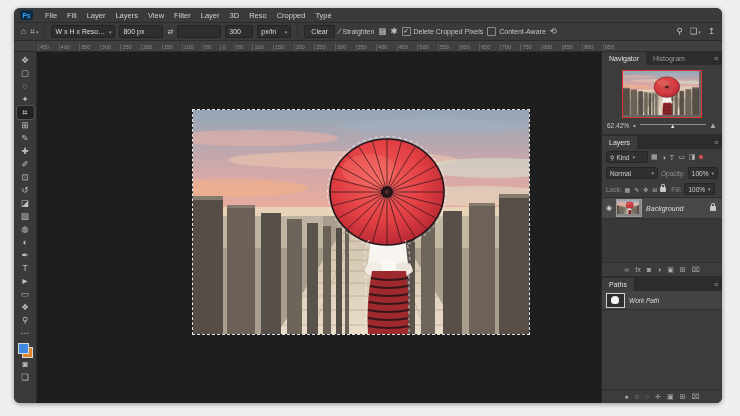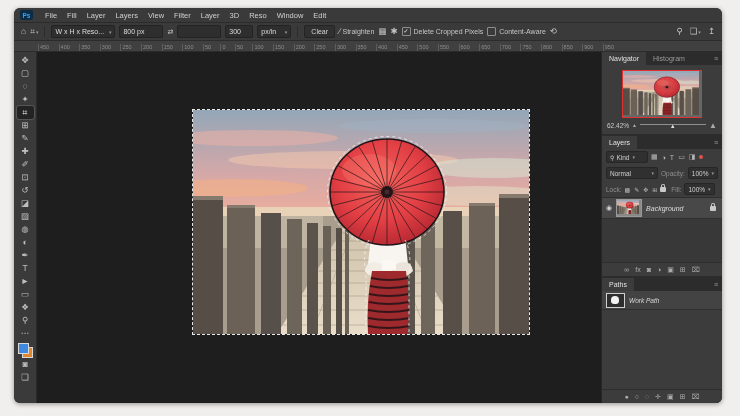--- a/index.html
+++ b/index.html
@@ -222,22 +222,22 @@
 
     <span class="menu-item">File</span>
         <span class="menu-item">Fill</span>
         <span class="menu-item">Layer</span>
         <span class="menu-item">Layers</span>
         <span class="menu-item">View</span>
         <span class="menu-item">Filter</span>
         <span class="menu-item">Layer</span>
         <span class="menu-item">3D</span>
         <span class="menu-item">Reso</span>
-        <span class="menu-item">Window</span>
-        <span class="menu-item">Edit</span>
+        <span class="menu-item">Cropped</span>
+        <span class="menu-item">Type</span>
       </div>
   </div>
 
   <div class="optionsbar">
     <span class="opt-icon">⌂</span>
     <span style="display:flex;align-items:center;">
       <span class="opt-icon">⌗</span>
       <span class="caret">▾</span>
     </span>
     <span class="opt-sep"></span>

